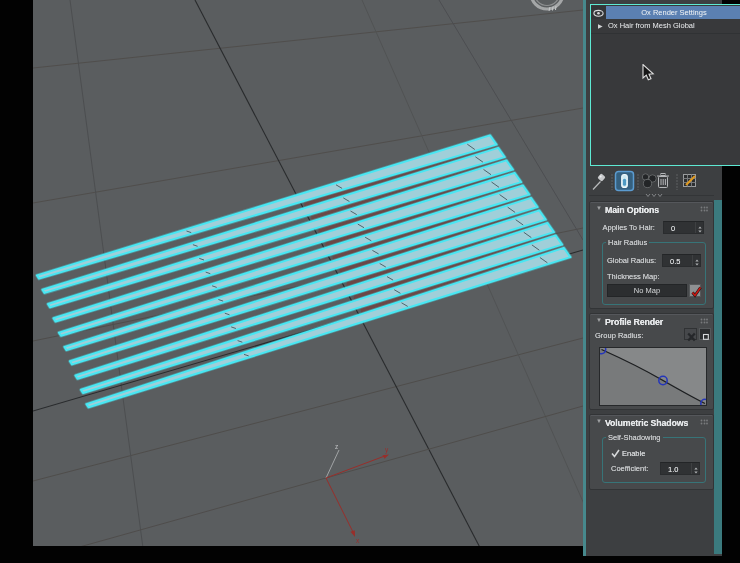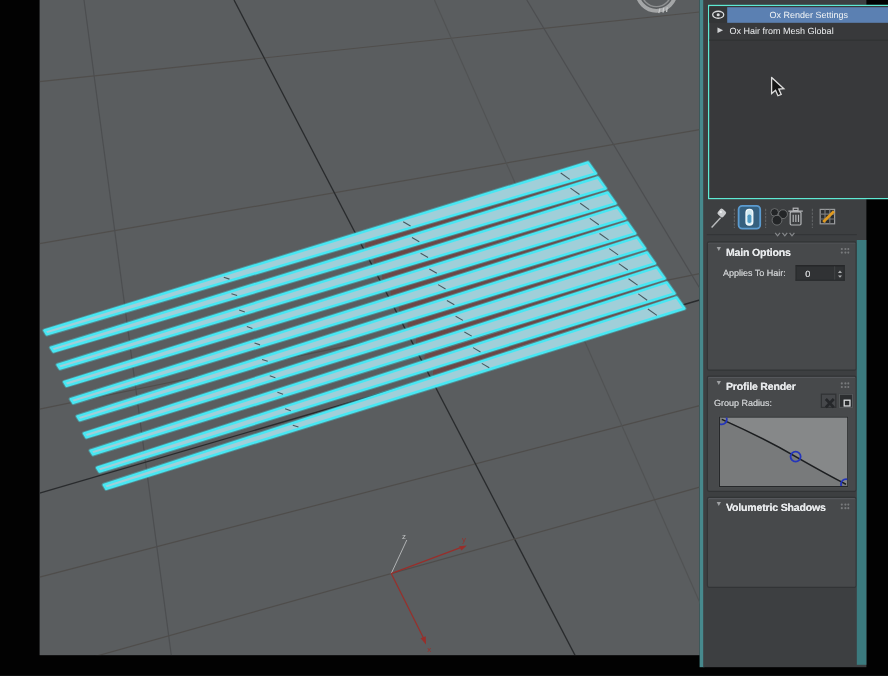--- a/index.html
+++ b/index.html
@@ -188,20 +188,39 @@
       </g>
     </svg>
   <span class="abs lbl" style="left:12.5px;top:21px">Applies To Hair:</span>
   <div class="abs spin" style="left:73px;top:19px;width:41px;height:13px">
       <span class="v">0</span>
     <div class="a"><svg width="8" height="13">
           <polygon points="4,3.5 2.3,5.5 5.7,5.5" fill="#aeb0b2"></polygon>
           <polygon points="4,9.5 2.3,7.5 5.7,7.5" fill="#aeb0b2"></polygon>
         </svg></div>
     </div>
+  <div class="gbox" style="left:12px;top:40px;width:104px;height:63px">
+    <span class="t lbl">Hair Radius</span>
+    <span class="abs lbl" style="left:4px;top:13px">Global Radius:</span>
+    <div class="abs spin" style="left:59px;top:11px;width:39px;height:13px">
+        <span class="v">0.5</span>
+      <div class="a"><svg width="8" height="13">
+            <polygon points="4,3.5 2.3,5.5 5.7,5.5" fill="#aeb0b2"></polygon>
+            <polygon points="4,9.5 2.3,7.5 5.7,7.5" fill="#aeb0b2"></polygon>
+          </svg></div>
+      </div>
+    <span class="abs lbl" style="left:4px;top:29px">Thickness Map:</span>
+    <div class="abs" style="left:4px;top:41px;width:80px;height:13px;background:#2c2e30;border:1px solid #232527;color:#d8dadc;font-size:7.5px;text-align:center;line-height:12px">No Map</div>
+    <div class="abs" style="left:86px;top:41px;width:12px;height:13px;background:#8e9092;border:1px solid #55585a">
+      <svg width="12" height="13" style="overflow:visible">
+          <path d="M2.5,6.5 L5,9.5 L10.5,1.5" fill="none" stroke="#181818" stroke-width="2.8"></path>
+          <path d="M2.5,6.5 L5,9.5 L10.5,1.5" fill="none" stroke="#cc1712" stroke-width="1.6"></path>
+        </svg>
+    </div>
+  </div>
 </div>
 
 <div class="abs rollout" style="top:313px;height:97px">
   <span class="abs" style="left:6px;top:3px;color:#9fa1a3;font-size:6px">▼</span>
   <span class="abs hdr" style="left:15px;top:3px">Profile Render</span>
   <svg class="abs" style="right:5px;top:4px" width="8" height="6">
       <g fill="#797b7d">
         <circle cx="1.5" cy="1.5" r="0.9"></circle>
         <circle cx="4.5" cy="1.5" r="0.9"></circle>
         <circle cx="7" cy="1.5" r="0.9"></circle>
@@ -236,15 +255,30 @@
   <svg class="abs" style="right:5px;top:4px" width="8" height="6">
       <g fill="#797b7d">
         <circle cx="1.5" cy="1.5" r="0.9"></circle>
         <circle cx="4.5" cy="1.5" r="0.9"></circle>
         <circle cx="7" cy="1.5" r="0.9"></circle>
         <circle cx="1.5" cy="4.5" r="0.9"></circle>
         <circle cx="4.5" cy="4.5" r="0.9"></circle>
         <circle cx="7" cy="4.5" r="0.9"></circle>
       </g>
     </svg>
+  <div class="gbox" style="left:12px;top:22px;width:104px;height:46px">
+    <span class="t lbl">Self-Shadowing</span>
+    <svg class="abs" style="left:8px;top:11px" width="9" height="9">
+        <path d="M1,4.5 L3.5,7.5 L8,1" fill="none" stroke="#d6d8da" stroke-width="1.6"></path>
+      </svg>
+    <span class="abs lbl" style="left:19px;top:11px;color:#d2d4d6">Enable</span>
+    <span class="abs lbl" style="left:8px;top:26px">Coefficient:</span>
+    <div class="abs spin" style="left:57px;top:24px;width:40px;height:13px">
+        <span class="v">1.0</span>
+      <div class="a"><svg width="8" height="13">
+            <polygon points="4,3.5 2.3,5.5 5.7,5.5" fill="#aeb0b2"></polygon>
+            <polygon points="4,9.5 2.3,7.5 5.7,7.5" fill="#aeb0b2"></polygon>
+          </svg></div>
+      </div>
+  </div>
 </div>
 
 <div class="abs" style="left:714px;top:200px;width:8px;height:354px;background:#3b7a7e"></div>
 
 </body></html>

